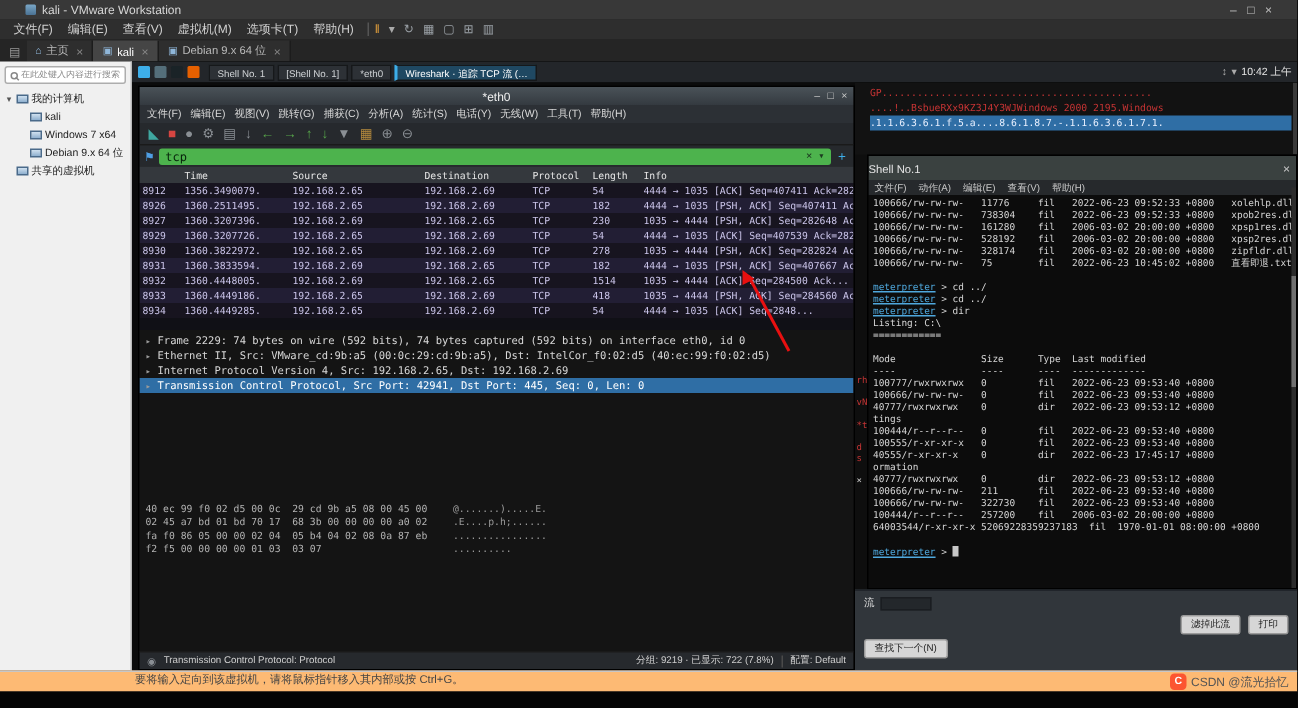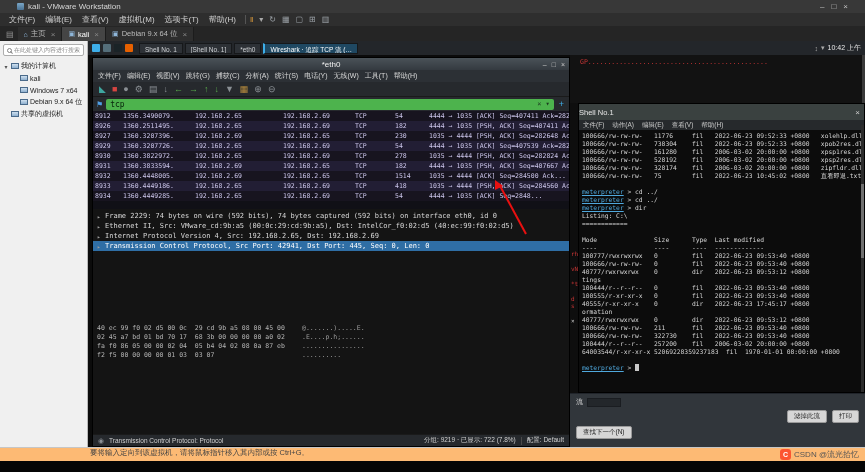--- a/index.html
+++ b/index.html
@@ -268,20 +268,29 @@
             <span class="f-ic">⚑</span>
             <div class="filter-box">
               <span>tcp</span>
               <span class="f-right">
                 <span>×</span>
                 <span>▾</span>
               </span>
             </div>
             <span class="f-add">+</span>
           </div>
+          <div class="pkt-header" id="pkt-header">
+              <span></span>
+              <span>Time</span>
+              <span>Source</span>
+              <span>Destination</span>
+              <span>Protocol</span>
+              <span>Length</span>
+              <span>Info</span>
+            </div>
           <div class="pkt-list" id="pkt-list">
               <div class="pkt-row">
                 <span class="cell">8912</span>
                 <span class="cell">1356.3490079.</span>
                 <span class="cell">192.168.2.65</span>
                 <span class="cell">192.168.2.69</span>
                 <span class="cell">TCP</span>
                 <span class="cell">54</span>
                 <span class="cell">4444 → 1035 [ACK] Seq=407411 Ack=2826...</span>
               </div>
@@ -394,20 +403,22 @@
           </div>
           <svg class="annot" width="478" height="390" viewBox="0 0 478 390">
             <line x1="433" y1="176" x2="406" y2="126" stroke="#e81010" stroke-width="2"></line>
             <polygon points="402,122 410,128 402,132" fill="#e81010"></polygon>
           </svg>
         </div>
 
         <div class="right-region">
           <div class="stream-top" id="stream-lines">
               <div class="stream-line">GP..............................................</div>
+              <div class="stream-line">....!..BsbueRXx9KZ3J4Y3WJWindows 2000 2195.Windows</div>
+              <div class="stream-line selected">.1.1.6.3.6.1.f.5.a....8.6.1.8.7.-.1.1.6.3.6.1.7.1.</div>
             </div>
           <div class="edge-frags" id="edge-frags">
               <span class="frag">rhN</span>
               <span class="frag">vNe</span>
               <span class="frag">*te</span>
               <span class="frag">d s</span>
               <span class="frag">×</span>
             </div>
 
           <div class="shell">

